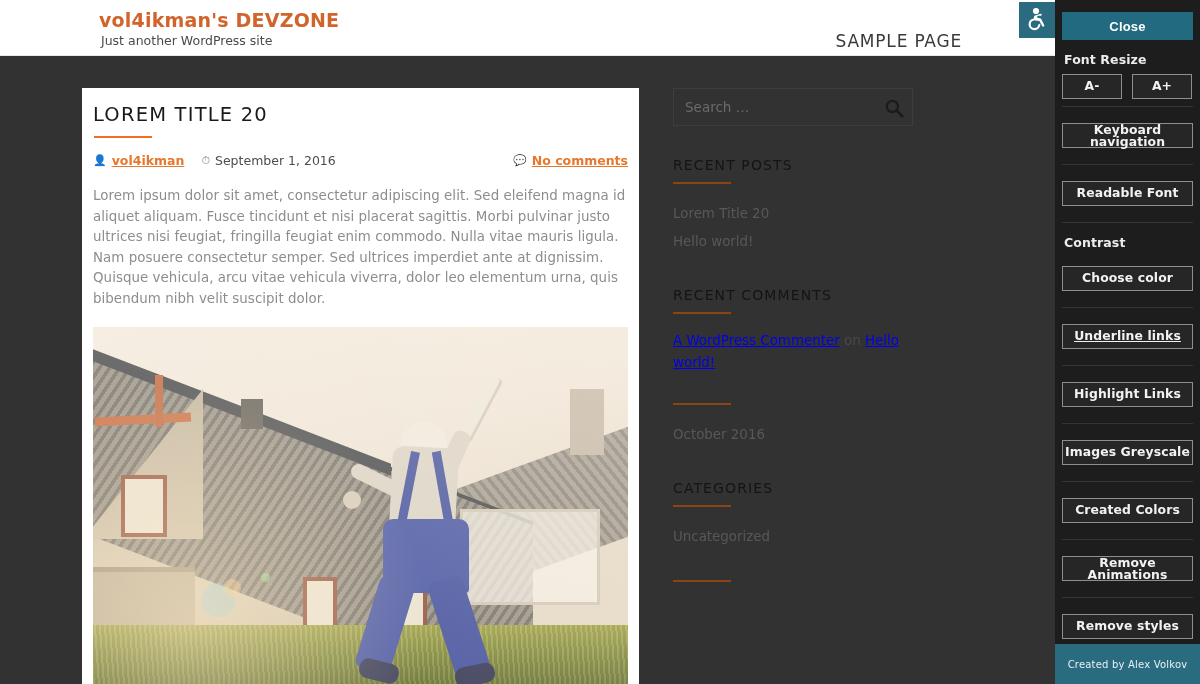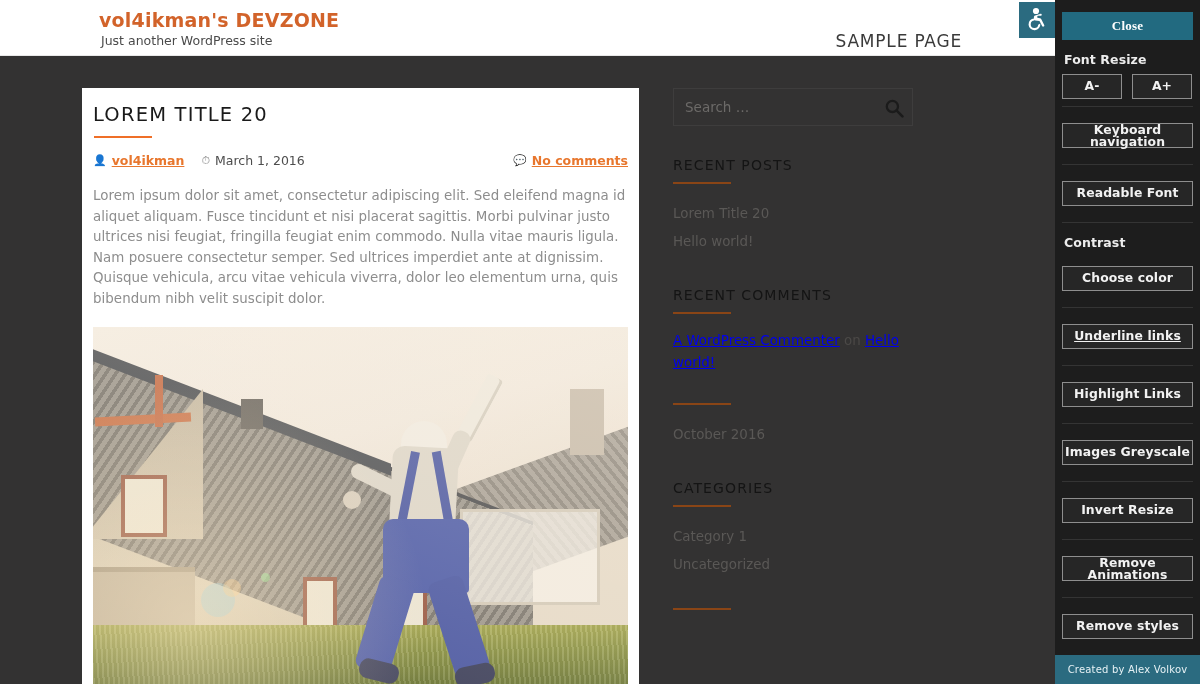--- a/index.html
+++ b/index.html
@@ -229,41 +229,41 @@
 
   
   #a11y-panel {
     position: absolute; right: 0; top: 0; width: 145px; height: 684px;
     background: #1d1d1d; z-index: 20;
     padding: 12px 7px 0 7px;
   }
   #a11y-close {
     display: block; width: 131px; height: 28px; margin: 0 auto;
     background: #226a80; color: #ffffff; border: 0; cursor: pointer;
-    font-family: Liberation Serif, serif; font-size: 13px; font-weight: bold; letter-spacing: .2px;
+    font-family: Liberation Sans, sans-serif; font-size: 13px; font-weight: bold; letter-spacing: .2px;
   }
   .panel-label {
     color: #ececec; font-size: 12.5px; font-weight: bold;
     margin: 12px 0 7px 2px; letter-spacing: .1px;
   }
   .panel-row { display: flex; gap: 10px; }
   .a11y-btn {
     display: block; width: 131px; height: 25px; margin: 16px auto;
     background: #262626; color: #f2f2f2; border: 1px solid #8e8e8e;
     font-family: inherit; font-size: 12.4px; font-weight: bold; cursor: pointer;
     letter-spacing: .1px; line-height: 1; padding: 0;
   }
   .a11y-btn.half { width: 60px; margin: 0; }
   .a11y-btn.underlined span { text-decoration: underline; }
   .a11y-btn.focused { border: 1px dotted #d0502a; outline: 1px solid #3a3a3a; }
   .panel-sep {
     width: 131px; height: 1px; background: #343434; margin: 7px auto;
   }
   #a11y-credit {
-    position: absolute; left: 0; bottom: 0; width: 145px; height: 29px;
+    position: absolute; left: 0; bottom: 0; width: 145px; height: 40px;
     background: #2b6b80; color: #e6f1f4; font-size: 10px;
     display: flex; align-items: center; justify-content: center; letter-spacing: .2px;
   }
 </style>
 </head>
 <body>
 
 <div id="page">
 
   <header id="site-header">
@@ -293,21 +293,21 @@
       <div class="title-rule"></div>
 
       <div class="entry-meta">
         <span class="meta-group">
           <span class="meta-icon">👤</span>
           <a class="meta-author" href="#">vol4ikman</a>
         </span>
         <span class="meta-sep"></span>
         <span class="meta-group">
           <span class="meta-icon">⏱</span>
-          <span class="meta-date">March 1, 2016</span>
+          <span class="meta-date">September 1, 2016</span>
         </span>
         <span class="meta-comments">
           <span class="meta-icon">💬</span>
           <a class="meta-link" href="#">No comments</a>
         </span>
       </div>
 
       <p class="entry-content">Lorem ipsum dolor sit amet, consectetur adipiscing elit. Sed eleifend magna id aliquet aliquam. Fusce tincidunt et nisi placerat sagittis. Morbi pulvinar justo ultrices nisi feugiat, fringilla feugiat enim commodo. Nulla vitae mauris ligula. Nam posuere consectetur semper. Sed ultrices imperdiet ante at dignissim. Quisque vehicula, arcu vitae vehicula viverra, dolor leo elementum urna, quis bibendum nibh velit suscipit dolor.</p>
 
       <div id="post-photo">
@@ -386,21 +386,20 @@
       <div class="widget-rule"></div>
       <ul class="widget-list">
         <li><a href="#">October 2016</a></li>
       </ul>
     </section>
 
     <section class="widget">
       <h2 class="widget-title">CATEGORIES</h2>
       <div class="widget-rule"></div>
       <ul class="widget-list">
-        <li><a href="#">Category 1</a></li>
         <li><a href="#">Uncategorized</a></li>
       </ul>
     </section>
 
     <section class="widget">
       <div class="widget-rule"></div>
     </section>
 
   </aside>
 
@@ -427,21 +426,21 @@
     <div class="panel-sep"></div>
     <button class="a11y-btn underlined"><span>Underline links</span></button>
 
     <div class="panel-sep"></div>
     <button class="a11y-btn">Highlight Links</button>
 
     <div class="panel-sep"></div>
     <button class="a11y-btn">Images Greyscale</button>
 
     <div class="panel-sep"></div>
-    <button class="a11y-btn">Invert Resize</button>
+    <button class="a11y-btn">Created Colors</button>
 
     <div class="panel-sep"></div>
     <button class="a11y-btn">Remove Animations</button>
 
     <div class="panel-sep"></div>
     <button class="a11y-btn">Remove styles</button>
 
     <div class="panel-sep"></div>
     <button class="a11y-btn focused">Lights Off</button>
 

